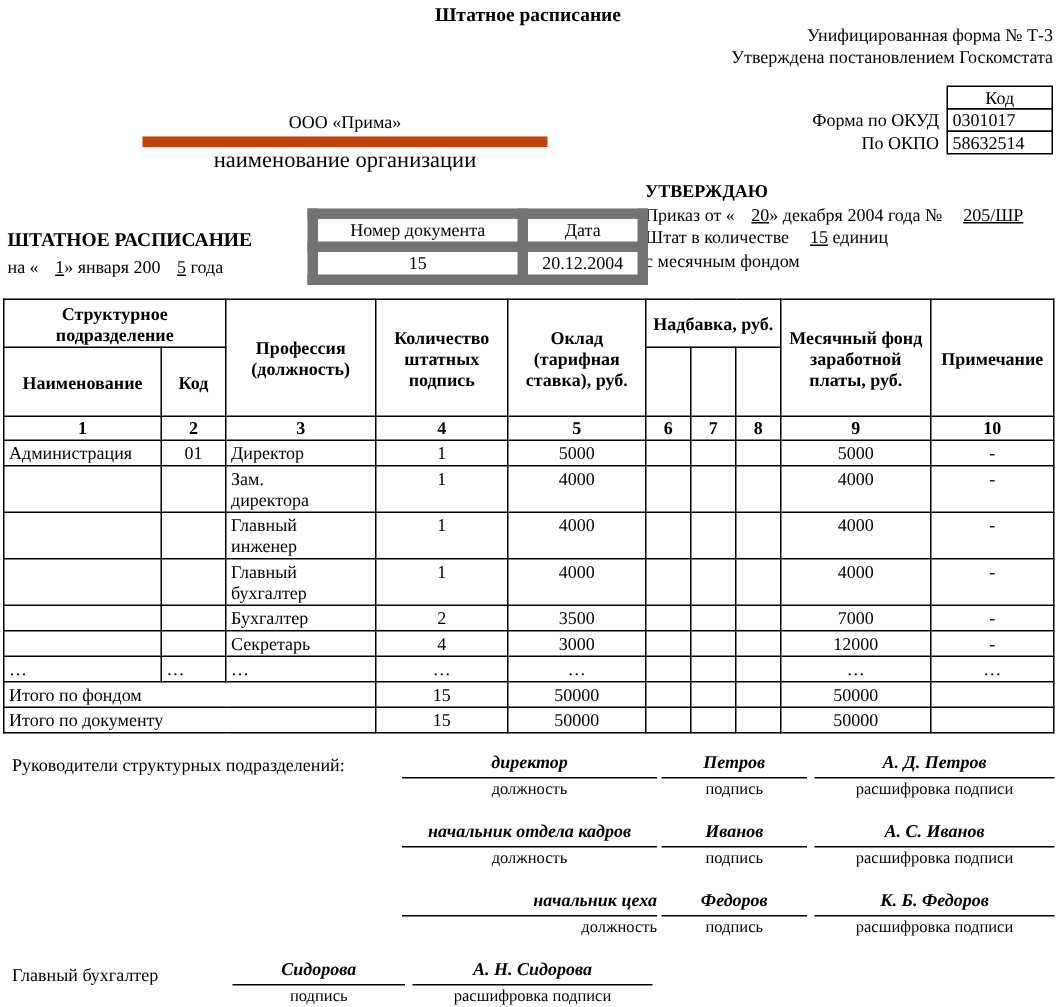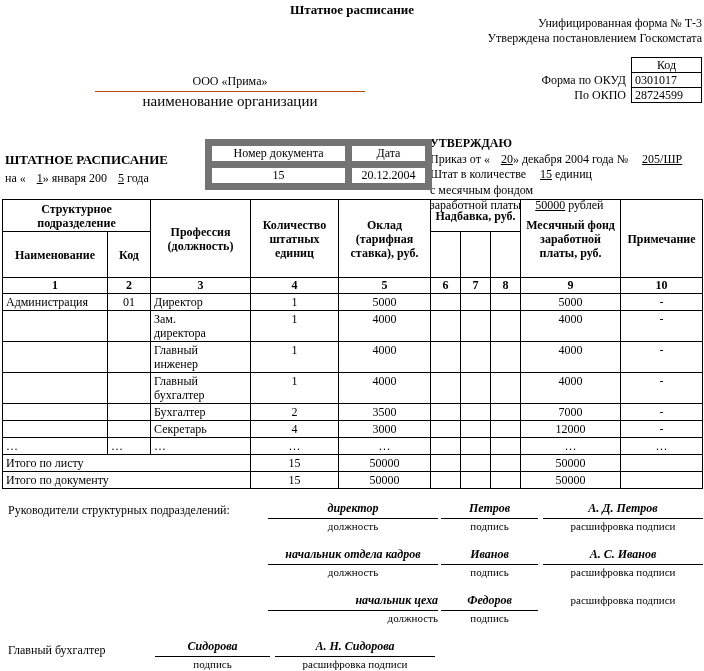--- a/index.html
+++ b/index.html
@@ -15,24 +15,24 @@
   .form-info { top:16px; right:2px; text-align:right; line-height:15px; }
 
   .code-box { top:57px; right:2px; }
   .cb-row { display:flex; justify-content:flex-end; align-items:center; }
   .cb-row + .cb-row { margin-top:-1px; }
   .cb-label { margin-right:5px; }
   .cb-cell { width:71px; border:1px solid #000; height:16px; line-height:15px; padding:0 3px; }
   .cb-head { text-align:center; }
 
   .org { top:74px; left:95px; width:270px; text-align:center; }
-  .org-name { border-bottom:1px solid #c2410c; padding-bottom:2px; }
+  .org-name { border-bottom:7px solid #c2410c; padding-bottom:2px; }
   .org-caption { font-size:15px; padding-top:1px; }
 
-  .approve { top:120px; left:430px; line-height:15.5px;margin-top:16px; }
+  .approve { top:120px; left:430px; line-height:15.5px; }
   .approve-title { font-weight:bold; }
   .u { text-decoration:underline;padding-left:11px; }
 
   .doc-num { top:139px; left:205px; border-collapse:collapse; table-layout:fixed; }
   .doc-num td { border:7px solid #737373; text-align:center; height:17px; padding:0 4px; }
 
   .doc-title { top:152px; left:5px; }
   .doc-title-main { font-weight:bold; font-size:13px; }
   .doc-date { margin-top:3px; }
 
@@ -67,35 +67,34 @@
   <div class="cb-row">
     <div class="cb-label"></div>
     <div class="cb-cell cb-head">Код</div>
   </div>
   <div class="cb-row">
     <div class="cb-label">Форма по ОКУД</div>
     <div class="cb-cell">0301017</div>
   </div>
   <div class="cb-row">
     <div class="cb-label">По ОКПО</div>
-    <div class="cb-cell">28724599</div>
+    <div class="cb-cell">58632514</div>
   </div>
 </div>
 
 <div class="abs org">
   <div class="org-name">ООО «Прима»</div>
   <div class="org-caption">наименование организации</div>
 </div>
 
 <div class="abs approve">
   <div class="approve-title">УТВЕРЖДАЮ</div>
   <div><span>Приказ от «</span><span class="u">20</span><span>» декабря 2004 года № </span><span class="u">205/ШР</span></div>
   <div><span>Штат в количестве </span><span class="u">15</span><span> единиц</span></div>
   <div>с месячным фондом</div>
-  <div><span>заработной платы </span><span class="u">50000</span><span> рублей</span></div>
 </div>
 
 <table class="abs doc-num">
   <colgroup>
       <col style="width:140px">
       <col style="width:80px">
     </colgroup>
   <tbody>
       <tr>
     <td>Номер документа</td>
@@ -123,21 +122,21 @@
       <col style="width:30px">
       <col style="width:30px">
       <col style="width:30px">
       <col style="width:100px">
       <col style="width:82px">
   </colgroup>
   <tbody>
       <tr class="tier1">
     <th colspan="2">Структурное подразделение</th>
     <th rowspan="2">Профессия (должность)</th>
-    <th rowspan="2">Количество штатных единиц</th>
+    <th rowspan="2">Количество штатных подпись</th>
     <th rowspan="2">Оклад (тарифная ставка), руб.</th>
     <th colspan="3">Надбавка, руб.</th>
     <th rowspan="2">Месячный фонд заработной платы, руб.</th>
     <th rowspan="2">Примечание</th>
   </tr>
   <tr class="tier2">
     <th>Наименование</th>
     <th>Код</th>
     <th></th>
     <th></th>
@@ -236,21 +235,21 @@
     <td class="l">…</td>
     <td>…</td>
     <td>…</td>
     <td></td>
     <td></td>
     <td></td>
     <td>…</td>
     <td>…</td>
   </tr>
   <tr>
-    <td class="l" colspan="3">Итого по листу</td>
+    <td class="l" colspan="3">Итого по фондом</td>
     <td>15</td>
     <td>50000</td>
     <td></td>
     <td></td>
     <td></td>
     <td>50000</td>
     <td></td>
   </tr>
   <tr>
     <td class="l" colspan="3">Итого по документу</td>
@@ -296,20 +295,21 @@
 
   <div class="sig-cell" style="left:265px; top:96px; width:170px;text-align:right;">
     <div class="sig-value">начальник цеха</div>
     <div class="sig-caption">должность</div>
   </div>
   <div class="sig-cell" style="left:438px; top:96px; width:97px;">
     <div class="sig-value">Федоров</div>
     <div class="sig-caption">подпись</div>
   </div>
   <div class="sig-cell" style="left:540px; top:96px; width:160px;">
+    <div class="sig-value">К. Б. Федоров</div>
     <div class="sig-caption">расшифровка подписи</div>
   </div>
 
   <div class="sig-label" style="left:5px; top:146px;">Главный бухгалтер</div>
   <div class="sig-cell" style="left:152px; top:142px; width:115px;">
     <div class="sig-value">Сидорова</div>
     <div class="sig-caption">подпись</div>
   </div>
   <div class="sig-cell" style="left:272px; top:142px; width:160px;">
     <div class="sig-value">А. Н. Сидорова</div>

